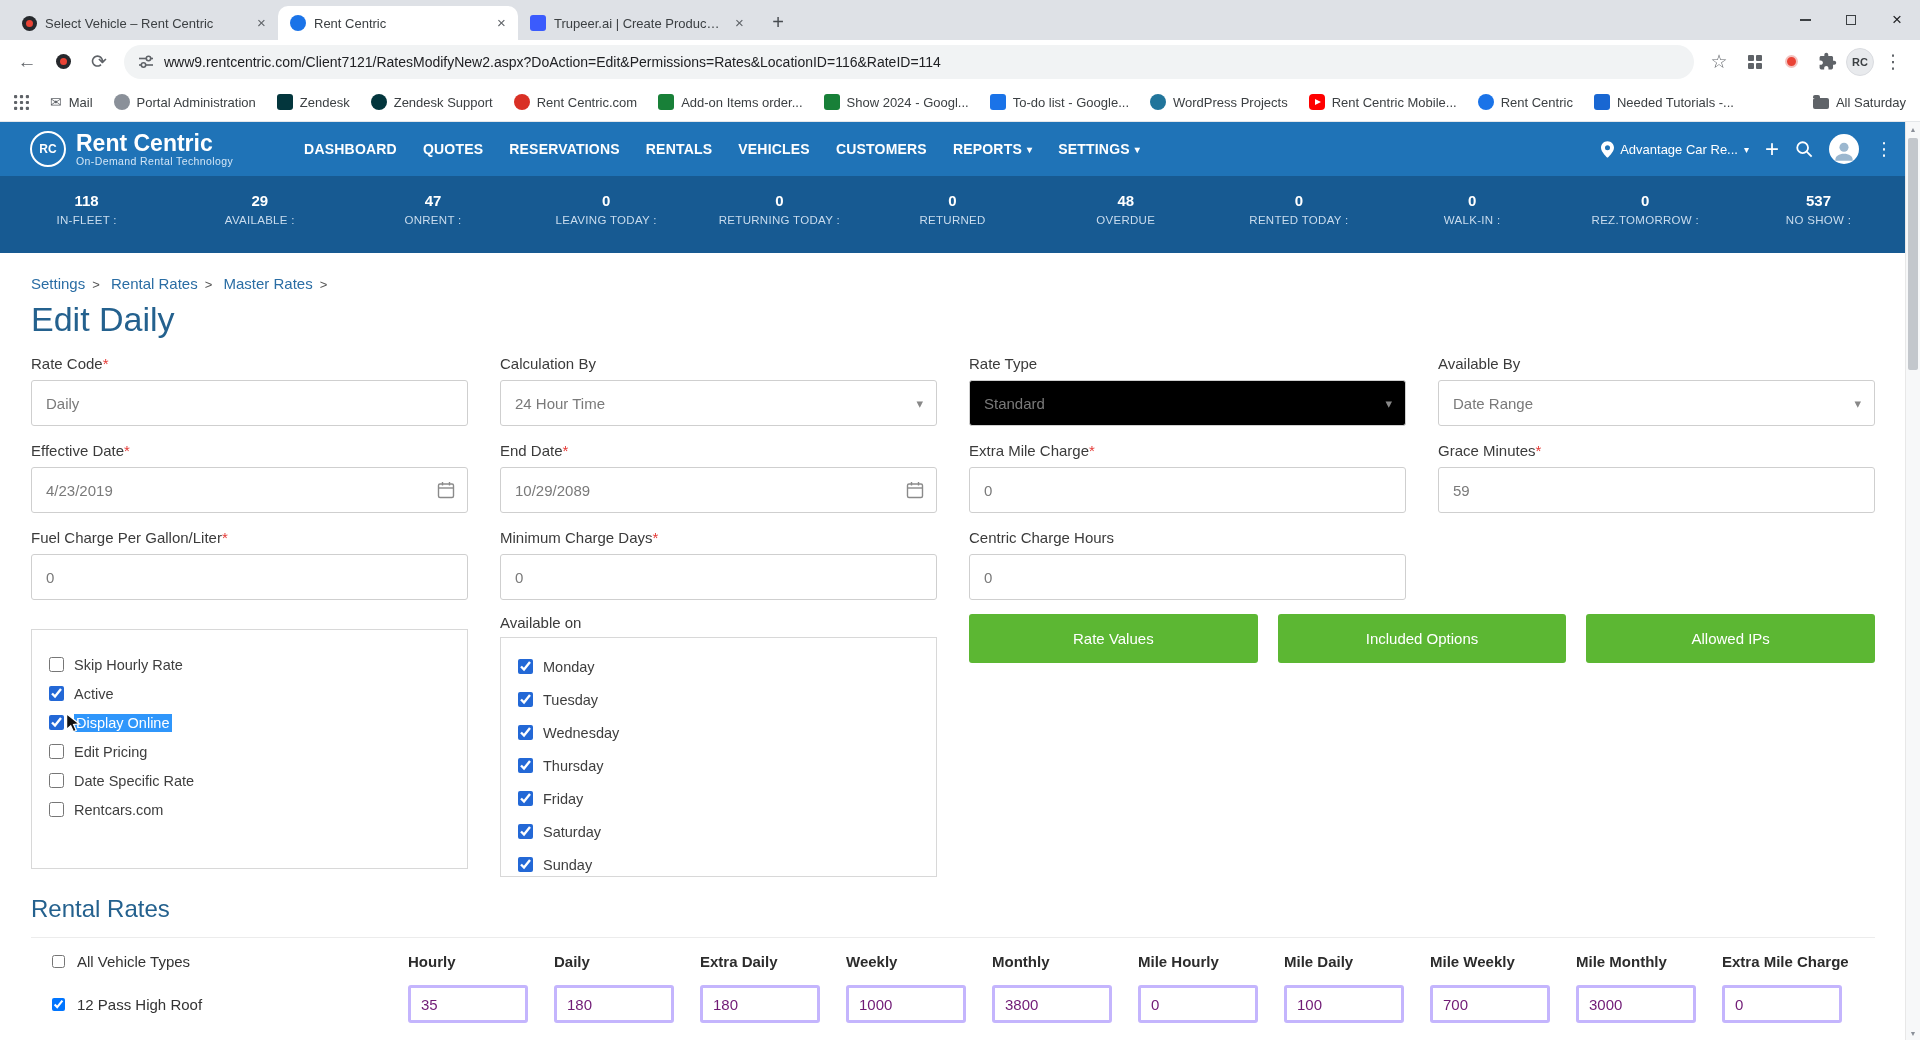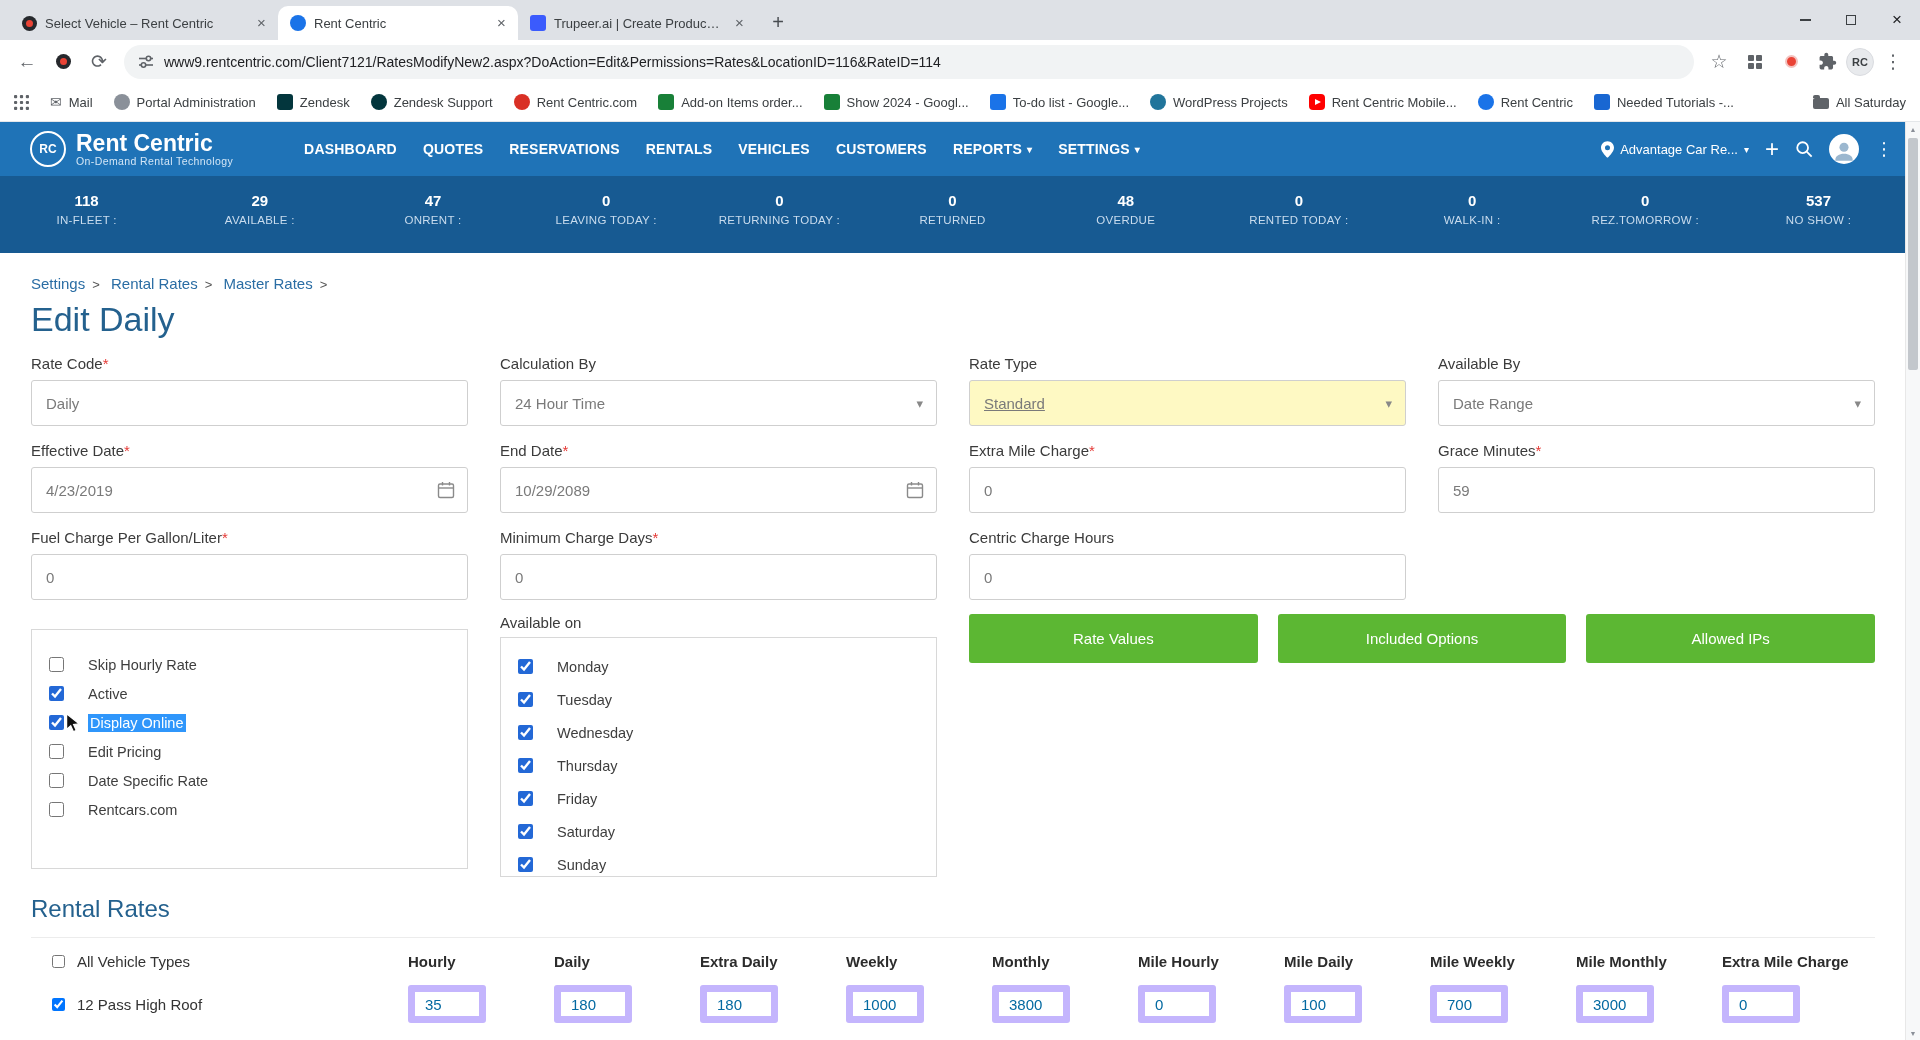--- a/index.html
+++ b/index.html
@@ -87,47 +87,47 @@
   .page-title { font-size:34px; color:var(--title-blue,#24618e); font-weight:500; margin:8px 0 0 0; }
 
   .form-grid { display:grid; grid-template-columns:repeat(4,1fr); column-gap:32px; margin-top:16px; }
   .field label { display:block; font-size:15px; color:#3b3b3b; margin-bottom:8px; }
   .req { color:#e53935; }
   .tinput { width:100%; height:46px; border:1px solid #cfcfcf; border-radius:3px; padding:0 14px;
             font-size:15px; color:#7a7a7a; font-family:inherit; background:#fff; }
   .sel { position:relative; height:46px; border:1px solid #cfcfcf; border-radius:3px; display:flex;
          align-items:center; padding:0 14px; font-size:15px; color:#7a7a7a; background:#fff; }
   .sel .caret { position:absolute; right:13px; color:#888; font-size:13px; }
-  .sel.gray { background:#fef9c3;text-decoration:underline; }
+  .sel.gray { background:#000000; }
   .datewrap { position:relative; }
   .datewrap .cal { position:absolute; right:12px; top:13px; }
 
   .options-row { display:grid; grid-template-columns:repeat(4,1fr); column-gap:32px; margin-top:10px; }
   .group-box { border:1px solid #d8d8d8; height:240px; padding:20px 0 0 17px; background:#fff; }
   .flags-box { margin-top:19px; }
   .avail-label { font-size:15px; color:#3b3b3b; margin:4px 0 6px 0; }
   .avail-box { padding-top:12px; }
-  .cbrow { display:flex; align-items:center; gap:24px; height:29px; }
+  .cbrow { display:flex; align-items:center; gap:10px; height:29px; }
   .avail-box .cbrow { height:33px; }
   .cbrow input { width:15px; height:15px; accent-color:#2368d6; margin:0; flex:none; }
   .cbrow .lbl { font-size:14.5px; color:#3e3e3e; }
   .lbl.hl { background:var(--selection-blue,#2f96fb); color:#fff; padding:1px 2px; }
 
   .buttons-wrap { grid-column:3 / span 2; display:flex; gap:20px; margin-top:4px; align-self:start; }
   .btn-green { flex:1; height:49px; background:var(--action-green,#5cb733); color:#fff; font-size:15px;
                border:none; border-radius:3px; font-family:inherit; }
 
   .rr-title { font-size:24px; color:var(--title-blue,#24618e); font-weight:500; margin-top:18px; }
   .rr-head { display:grid; grid-template-columns:360px repeat(10,146px); align-items:center; margin-top:14px;
              border-top:1px solid #ececec; padding:14px 0 6px 17px; font-size:15px; }
   .rr-head .colh { font-weight:bold; color:#2c2c2c; }
   .rr-row { display:grid; grid-template-columns:360px repeat(10,146px); align-items:center; padding:8px 0 0 17px; }
   .rr-name, .vehicle-head { display:flex; align-items:center; gap:9px; font-size:15px; color:#333; }
-  .rr-input { width:78px; height:38px; border:7px solid #c4b5fd; border-radius:3px; padding:0 10px;
-              font-size:15px; color:#0369a1; font-family:inherit; background:#fff; }
+  .rr-input { width:120px; height:38px; border:3px solid #c4b5fd; border-radius:3px; padding:0 10px;
+              font-size:15px; color:#701a75; font-family:inherit; background:#fff; }
 
   .scrollbar { position:absolute; top:0; right:0; width:15px; height:918px; background:#f7f8f9;
                border-left:1px solid #e8e8e8; }
   .scroll-arrow { height:14px; display:flex; align-items:center; justify-content:center; font-size:7px; color:#8a8f98; }
   .scroll-arrow.down { position:absolute; bottom:0; width:100%; }
   .scroll-thumb { position:absolute; top:16px; left:2px; width:10px; height:232px; background:#c3c7cc; border-radius:2px; }
 
   .cursor { position:absolute; left:62px; top:590px; z-index:50; pointer-events:none; }
 </style>
 </head>

